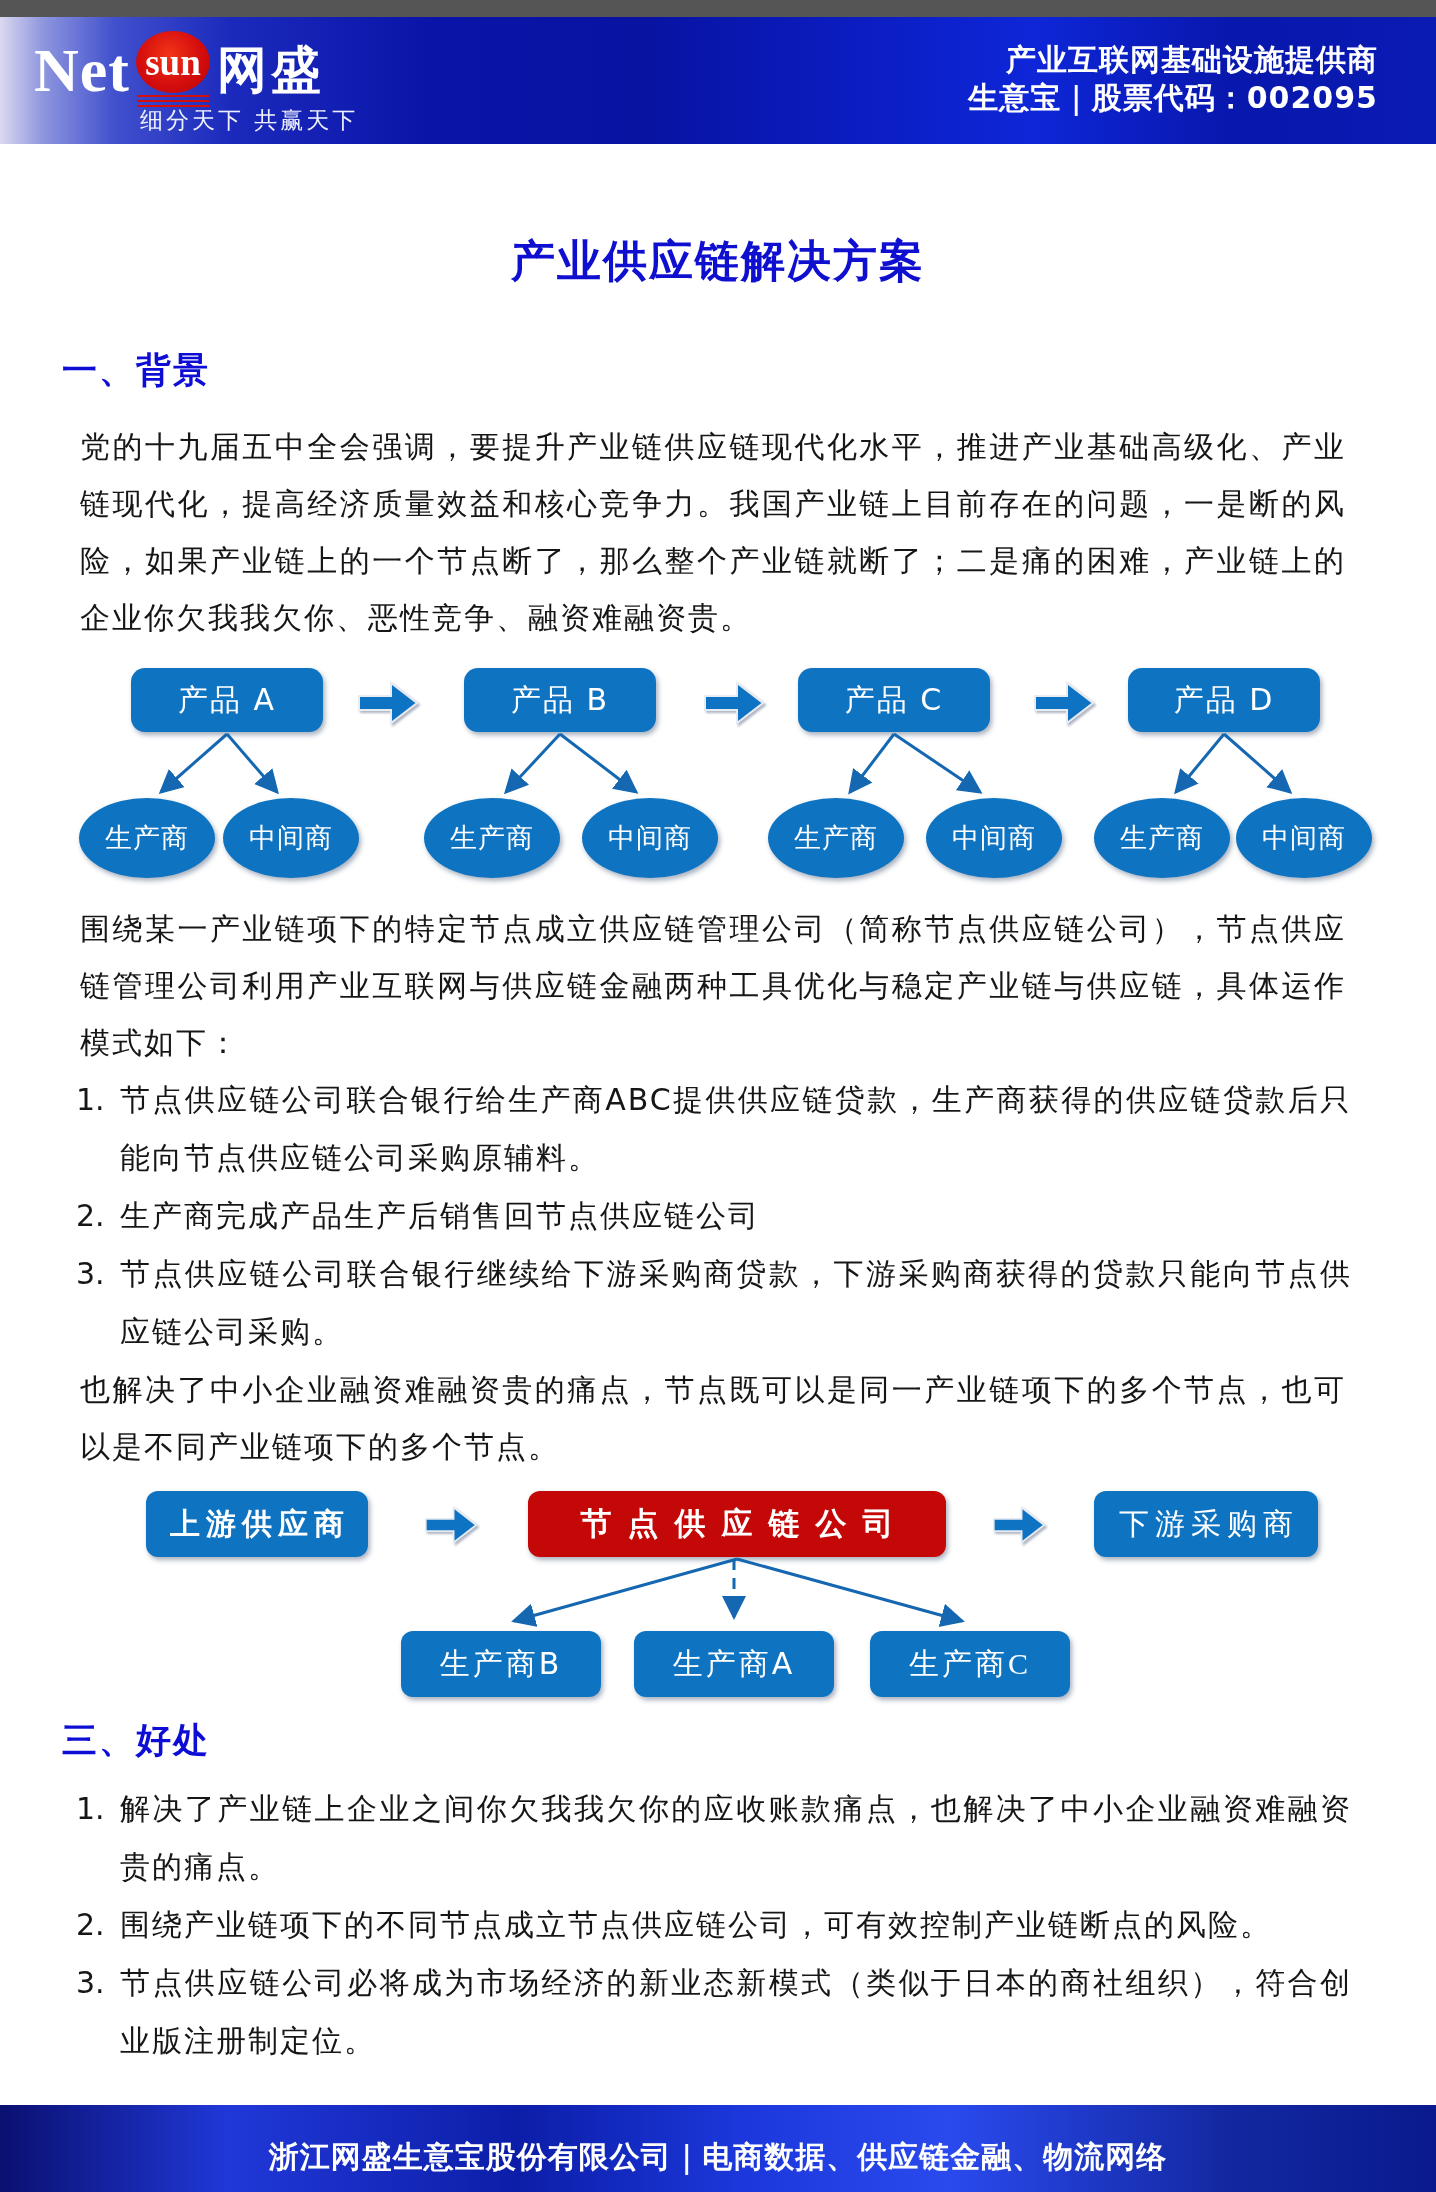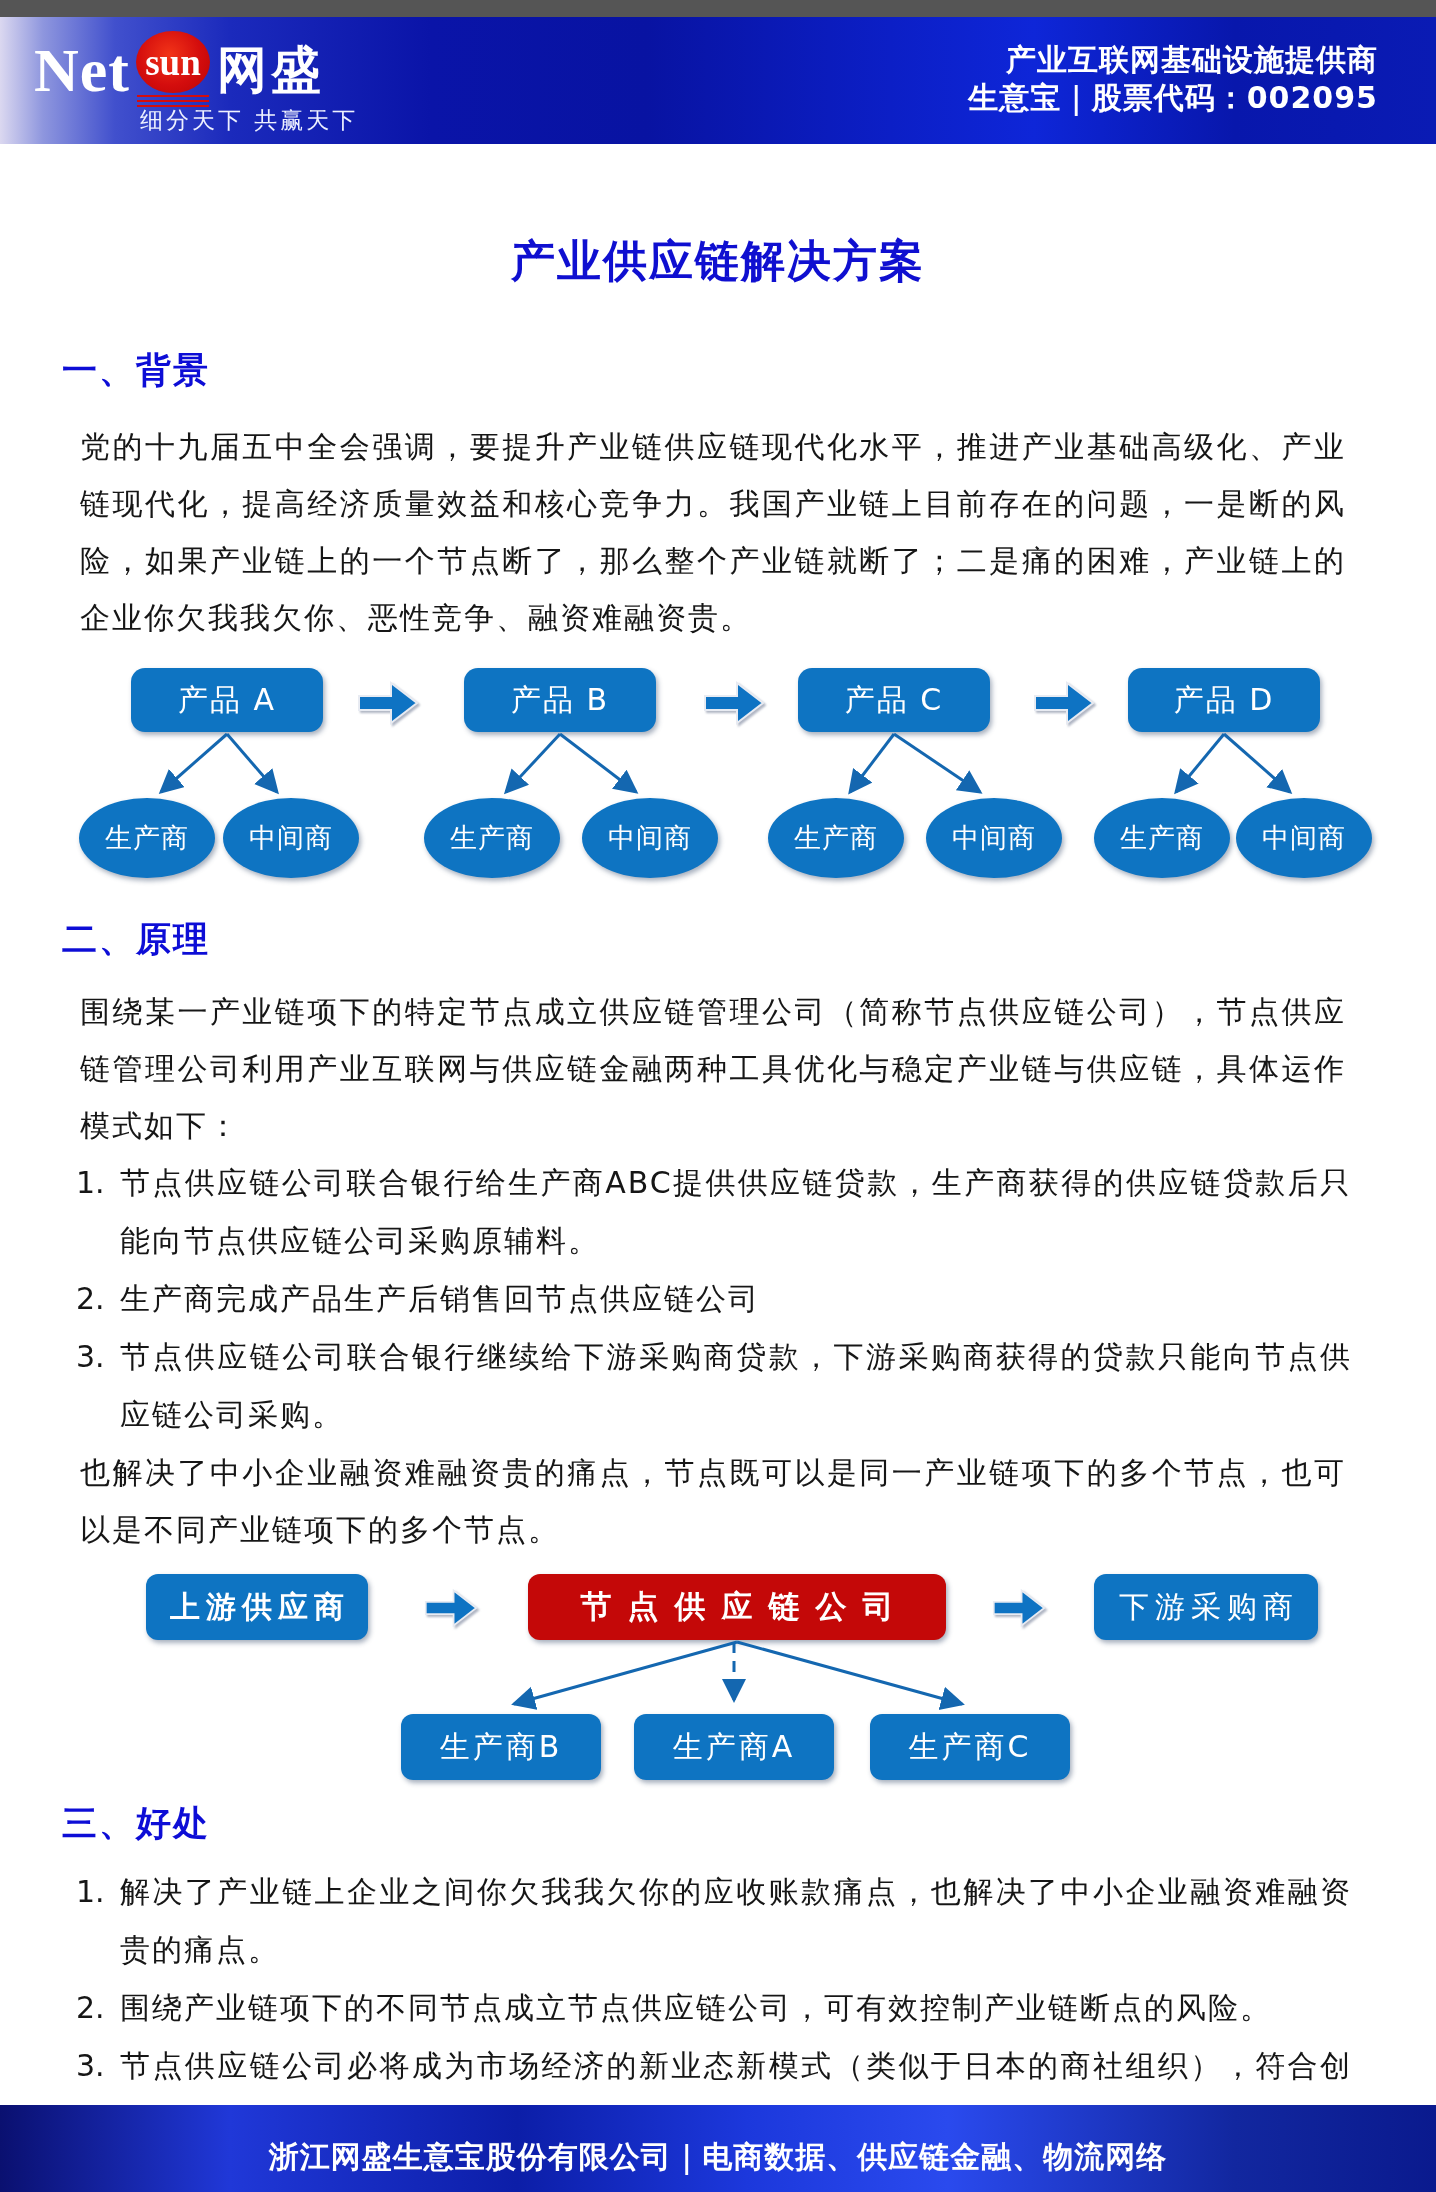--- a/index.html
+++ b/index.html
@@ -126,21 +126,20 @@
       <div class="ell" style="left:33px;">生产商</div>
       <div class="ell" style="left:177px;">中间商</div>
       <div class="ell" style="left:378px;">生产商</div>
       <div class="ell" style="left:536px;">中间商</div>
       <div class="ell" style="left:722px;">生产商</div>
       <div class="ell" style="left:880px;">中间商</div>
       <div class="ell" style="left:1048px;">生产商</div>
       <div class="ell" style="left:1190px;">中间商</div>
     </div>
 
-    <h2 class="sec-heading" style="margin-top:36px;">二、原理</h2>
     <p class="body-par" style="margin-top:20px;">围绕某一产业链项下的特定节点成立供应链管理公司（简称节点供应链公司），节点供应链管理公司利用产业互联网与供应链金融两种工具优化与稳定产业链与供应链，具体运作模式如下：</p>
 
     <div class="list">
       <div class="list-item">
         <span class="num">1.</span>
         <span class="txt">节点供应链公司联合银行给生产商ABC提供供应链贷款，生产商获得的供应链贷款后只能向节点供应链公司采购原辅料。</span>
       </div>
       <div class="list-item">
         <span class="num">2.</span>
         <span class="txt">生产商完成产品生产后销售回节点供应链公司</span>
@@ -172,21 +171,21 @@
         </defs>
         <g stroke="#1467b0" stroke-width="3" fill="none">
           <line x1="691" y1="2" x2="468" y2="64" marker-end="url(#ah2)"></line>
           <line x1="688" y1="2" x2="688" y2="60" stroke-dasharray="11 8" marker-end="url(#ah2)"></line>
           <line x1="691" y1="2" x2="916" y2="64" marker-end="url(#ah2)"></line>
         </g>
       </svg>
 
       <div class="prodbox" style="left:355px;">生产商B</div>
       <div class="prodbox" style="left:588px;">生产商A</div>
-      <div class="prodbox" style="left:824px;">生产商C</div>
+      <div class="prodbox" style="left:824px;font-family:Liberation Serif, serif;">生产商C</div>
     </div>
 
     <h2 class="sec-heading" style="margin-top:18px;">三、好处</h2>
     <div class="list" style="margin-top:16px;">
       <div class="list-item">
         <span class="num">1.</span>
         <span class="txt">解决了产业链上企业之间你欠我我欠你的应收账款痛点，也解决了中小企业融资难融资贵的痛点。</span>
       </div>
       <div class="list-item">
         <span class="num">2.</span>

